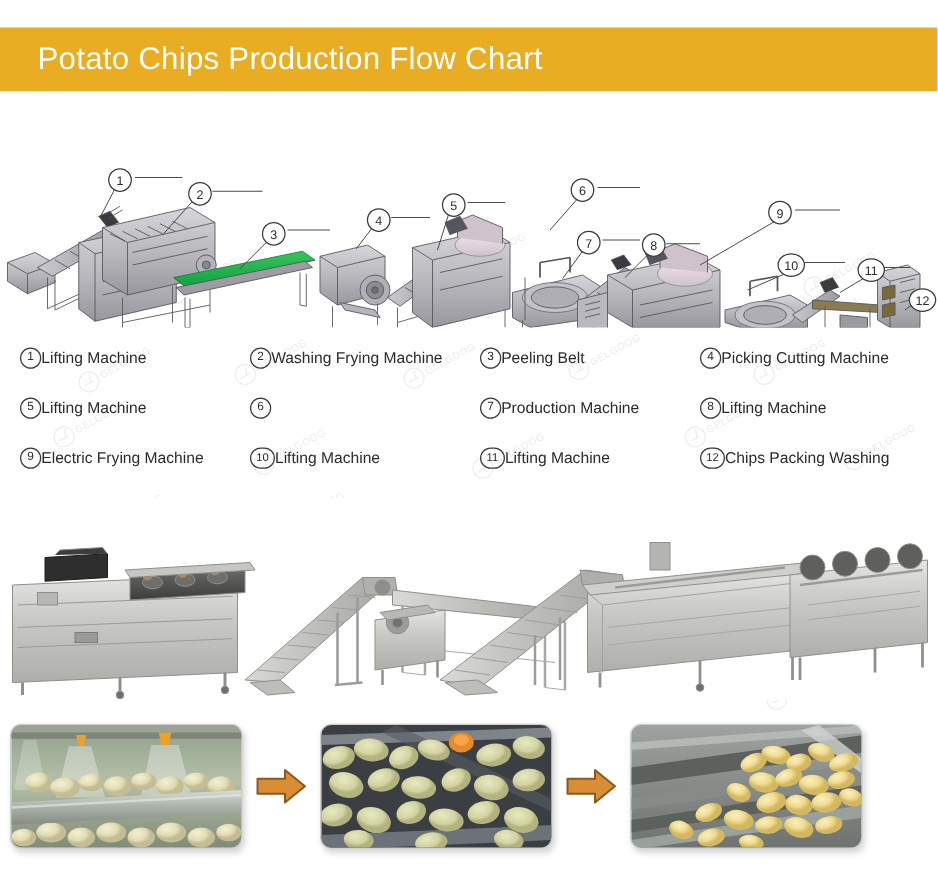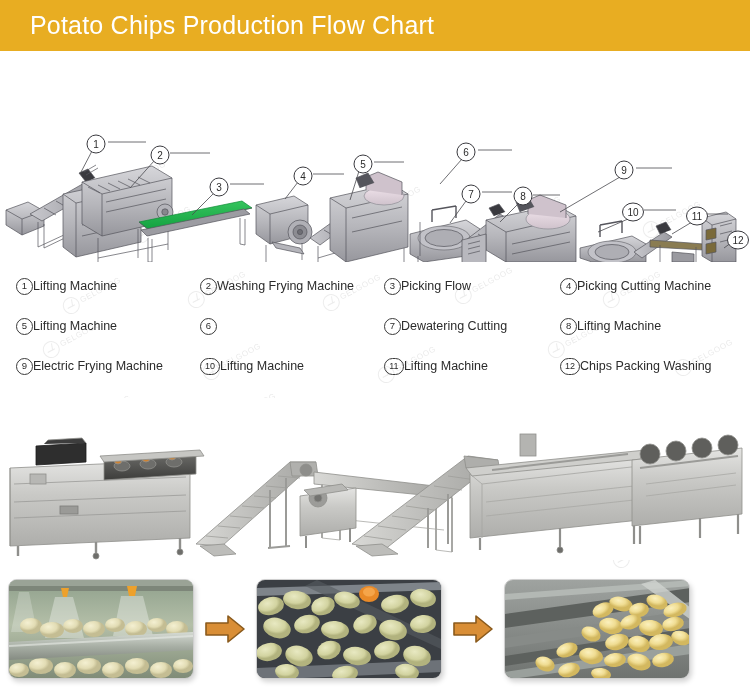--- a/index.html
+++ b/index.html
@@ -30,21 +30,21 @@
     width: 8px; height: 1.4px; background: #c2c2c2;
   }
   .wm .wm-mark::after {
     content: ""; position: absolute; left: 9px; top: 2px;
     width: 1.4px; height: 7px; background: #c2c2c2; transform: rotate(18deg);
   }
   .wm .wm-txt { font-size: 8px; letter-spacing: .6px; white-space: nowrap; }
 
   
   .banner {
-    position: absolute; left: 0; top: 0; width: 750px; height: 51px;
+    position: absolute; left: 0; top: 22px; width: 750px; height: 51px;
     background: #e8ad22;
     display: flex; align-items: center;
     z-index: 10;
   }
   .banner-title {
     color: #ffffff; font-size: 25px; font-weight: 400;
     padding-left: 30px; letter-spacing: .2px;
     font-family: "Liberation Sans", sans-serif;
   }
 
@@ -377,39 +377,39 @@
       <div class="legend-item c1">
         <span class="num">1</span>
         <span class="lbl">Lifting Machine</span>
       </div>
       <div class="legend-item c2">
         <span class="num">2</span>
         <span class="lbl">Washing Frying Machine</span>
       </div>
       <div class="legend-item c3">
         <span class="num">3</span>
-        <span class="lbl">Picking Flow</span>
+        <span class="lbl">Peeling Belt</span>
       </div>
       <div class="legend-item c4">
         <span class="num">4</span>
         <span class="lbl">Picking Cutting Machine</span>
       </div>
     </div>
 
     <div class="legend-row">
       <div class="legend-item c1">
         <span class="num">5</span>
         <span class="lbl">Lifting Machine</span>
       </div>
       <div class="legend-item c2">
         <span class="num">6</span>
       </div>
       <div class="legend-item c3">
         <span class="num">7</span>
-        <span class="lbl">Dewatering Cutting</span>
+        <span class="lbl">Production Machine</span>
       </div>
       <div class="legend-item c4">
         <span class="num">8</span>
         <span class="lbl">Lifting Machine</span>
       </div>
     </div>
 
     <div class="legend-row">
       <div class="legend-item c1">
         <span class="num">9</span>

